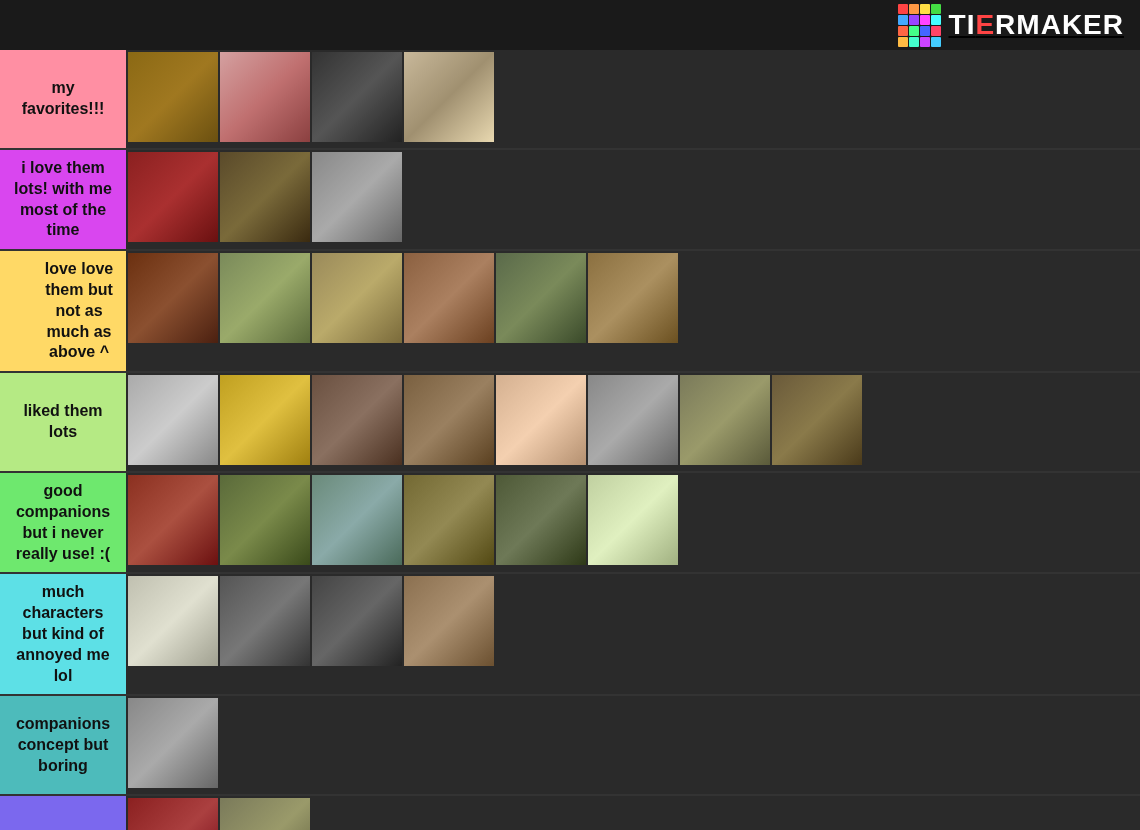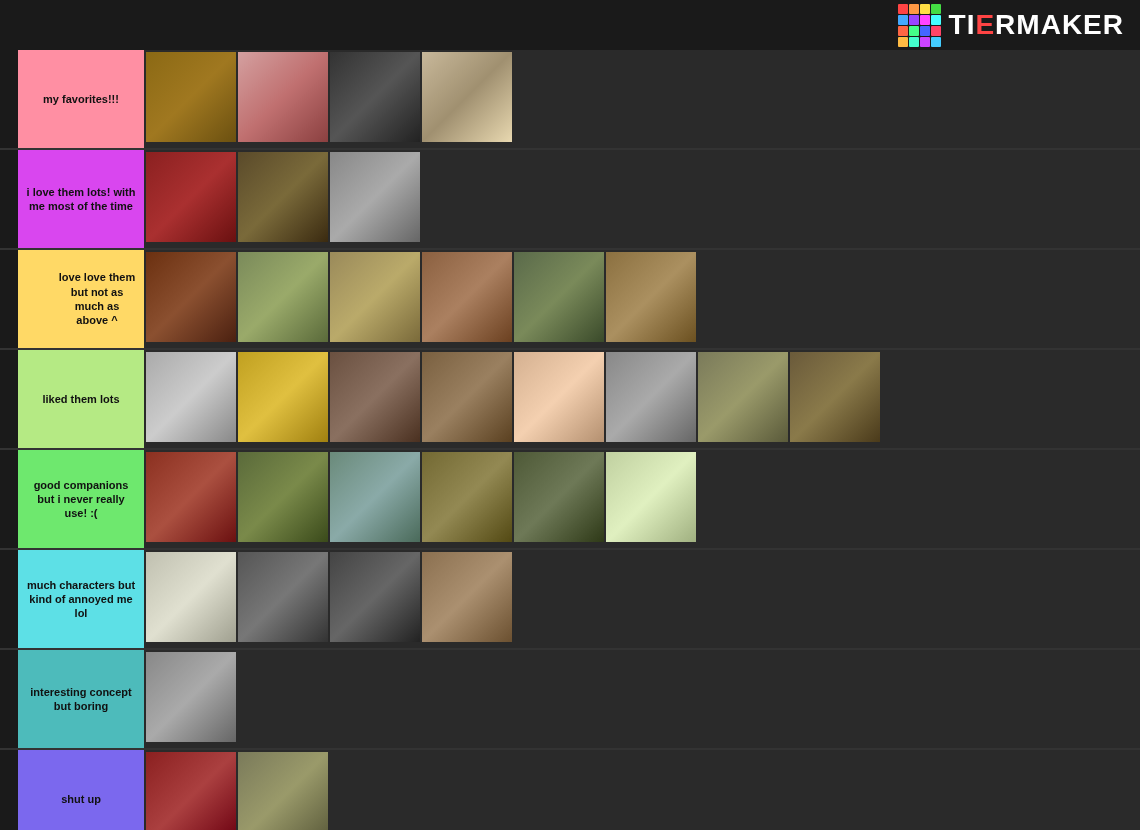--- a/index.html
+++ b/index.html
@@ -14,20 +14,21 @@
       display: flex;
       justify-content: flex-end;
       align-items: center;
       padding: 8px 16px;
       height: 50px;
     }
     .tiermaker-logo {
       display: flex;
       align-items: center;
       gap: 8px;
+      text-decoration: underline;
     }
     .logo-grid {
       display: grid;
       grid-template-columns: repeat(4, 10px);
       grid-template-rows: repeat(4, 10px);
       gap: 1px;
     }
     .logo-cell {
       width: 10px;
       height: 10px;
@@ -47,26 +48,25 @@
       border-bottom: 2px solid #333;
       min-height: 100px;
     }
     .tier-label {
       width: 126px;
       min-width: 126px;
       display: flex;
       align-items: center;
       justify-content: center;
       text-align: center;
-      font-size: 11px;
+      font-size: 16px;
       font-weight: bold;
       color: #111;
       padding: 8px;
       line-height: 1.3;
-      margin-left: 18px;
     }
     .tier-items {
       flex: 1;
       display: flex;
       flex-wrap: wrap;
       align-items: flex-start;
       background: #2a2a2a;
       padding: 2px;
       gap: 2px;
     }
@@ -215,21 +215,21 @@
       <div class="tier-label row-cyan">much characters but kind of annoyed me lol</div>
       <div class="tier-items">
         <div class="char-box char-bandage" title="Bandage Face"></div>
         <div class="char-box char-mech2" title="Mech Robot"></div>
         <div class="char-box char-terminator" title="Terminator"></div>
         <div class="char-box char-cowboy2" title="Cowboy 2"></div>
       </div>
     </div>
 
     <div class="tier-row">
-      <div class="tier-label row-teal">interesting concept but boring</div>
+      <div class="tier-label row-teal">companions concept but boring</div>
       <div class="tier-items">
         <div class="char-box char-armored2" title="Armored Suit"></div>
       </div>
     </div>
 
     <div class="tier-row">
       <div class="tier-label row-purple">shut up</div>
       <div class="tier-items">
         <div class="char-box char-red-suit" title="Red Suit"></div>
         <div class="char-box char-mutant2" title="Mutant 2"></div>

